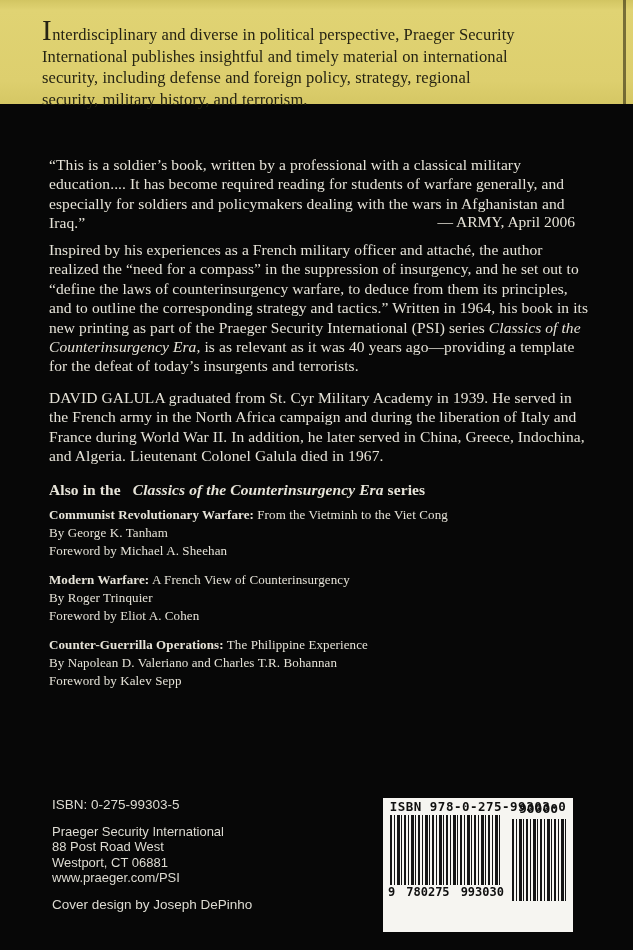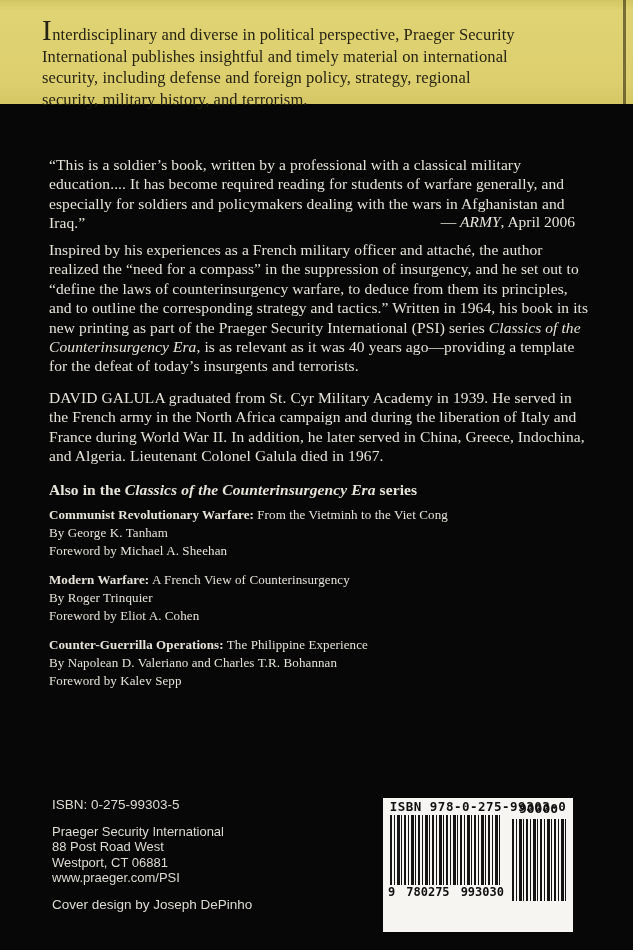--- a/index.html
+++ b/index.html
@@ -27,25 +27,25 @@
   .blk {
     position:absolute; left:49px; width:540px;
     color:#e6e3d8; font-size:15.5px; line-height:19.4px;
     letter-spacing:0.1px;
   }
   .quote { top:155px; }
   .attribution {
     position:absolute; right:58px; top:213px; left:auto; width:auto;
     color:#e6e3d8; font-size:15.5px;
   }
-  .attribution .src { font-style:italic; }
+  .attribution .src { }
   .description { top:240px; }
   .bio { top:388px; }
   .series-heading { top:480px; font-weight:bold; }
-  .series-heading .ital { font-style:italic; }
+  .series-heading .ital { font-style:italic;margin-left:8px; }
   .series-list { top:506px; font-size:13px; line-height:18px; }
   .entry { margin-bottom:11px; }
   .entry .t { font-weight:bold; }
   
   .publisher {
     position:absolute; left:52px; top:797px; width:280px;
     color:#dddbd2; font-family:"Liberation Sans","DejaVu Sans",sans-serif;
     font-size:13px; line-height:15.6px;
   }
   .publisher .isbn-line { font-size:13.5px; margin-bottom:11px; }

